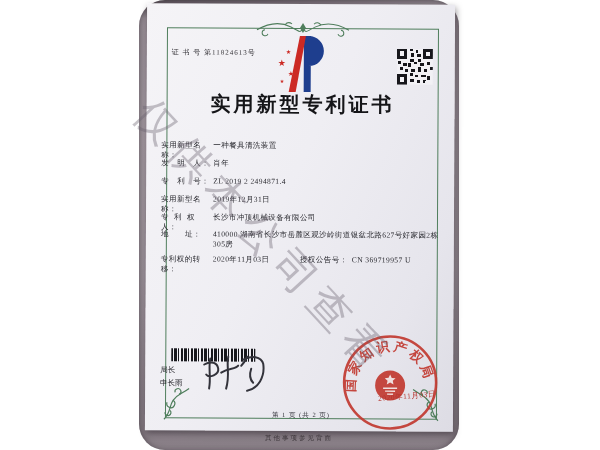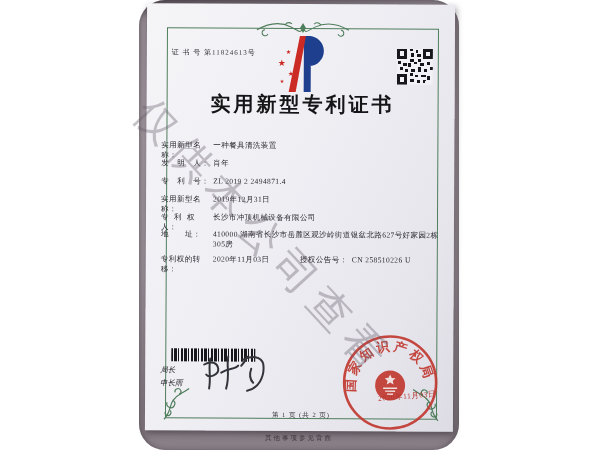--- a/index.html
+++ b/index.html
@@ -34,21 +34,21 @@
   .r0{top:137px}.r1{top:155px}.r2{top:173px}.r3{top:191px}.r4{top:209px}.r5{top:226px}.r6{top:251px}
   .r6 .lab2{flex:0 0 52px;margin-left:9px;letter-spacing:.5px;}
   .r6 .val1{flex:0 0 78px;}
   
   .paras{position:absolute;left:15px;right:13px;top:267px;font-size:7px;line-height:10.5px;
          color:#2c2c32;text-align:justify;}
   .paras p{margin:0 0 3px 0;text-indent:2em;}
   
   .barcode{position:absolute;left:26px;top:345px;width:84px;height:13px;
            background:repeating-linear-gradient(90deg,#17171c 0 1.5px,transparent 1.5px 3px,#17171c 3px 5.5px,transparent 5.5px 6.5px,#17171c 6.5px 7.5px,transparent 7.5px 10px);}
-  .director{position:absolute;left:15px;top:360px;font-size:7.5px;line-height:13px;color:#28282e;font-style:italic;}
+  .director{position:absolute;left:15px;top:360px;font-size:7.5px;line-height:13px;color:#28282e;}
   .sig{position:absolute;left:56px;top:347px;}
   .seal{position:absolute;left:196px;top:329px;width:98px;height:98px;opacity:.92;}
   .sealdate{position:absolute;left:233px;top:387px;font-size:7.5px;color:#b5342d;
             letter-spacing:.5px;transform:rotate(-5deg);white-space:nowrap;}
   .pageno{position:absolute;left:20px;right:16px;top:407px;text-align:center;
           font-size:6.5px;color:#33333a;letter-spacing:1px;}
   
   .wm{position:absolute;left:16px;top:84px;transform:rotate(47deg);transform-origin:0 0;
       font-size:42px;letter-spacing:9px;color:rgba(104,98,110,.38);white-space:nowrap;z-index:9;
       font-family:"Liberation Serif","DejaVu Serif",serif;}
@@ -167,21 +167,21 @@
         <span class="val">长沙市冲顶机械设备有限公司</span>
       </div>
       <div class="row r5">
         <span class="lab">地　　址：</span>
         <span class="val">410000 湖南省长沙市岳麓区观沙岭街道银盆北路627号好家园2栋305房</span>
       </div>
       <div class="row r6">
         <span class="lab">专利权的转移：</span>
         <span class="val val1">2020年11月03日</span>
         <span class="lab2">授权公告号：</span>
-        <span class="val">CN 258510226 U</span>
+        <span class="val">CN 369719957 U</span>
       </div>
 
 
       <div class="barcode"></div>
 
       <div class="director">
         <div>局长</div>
         <div>申长雨</div>
       </div>
 

